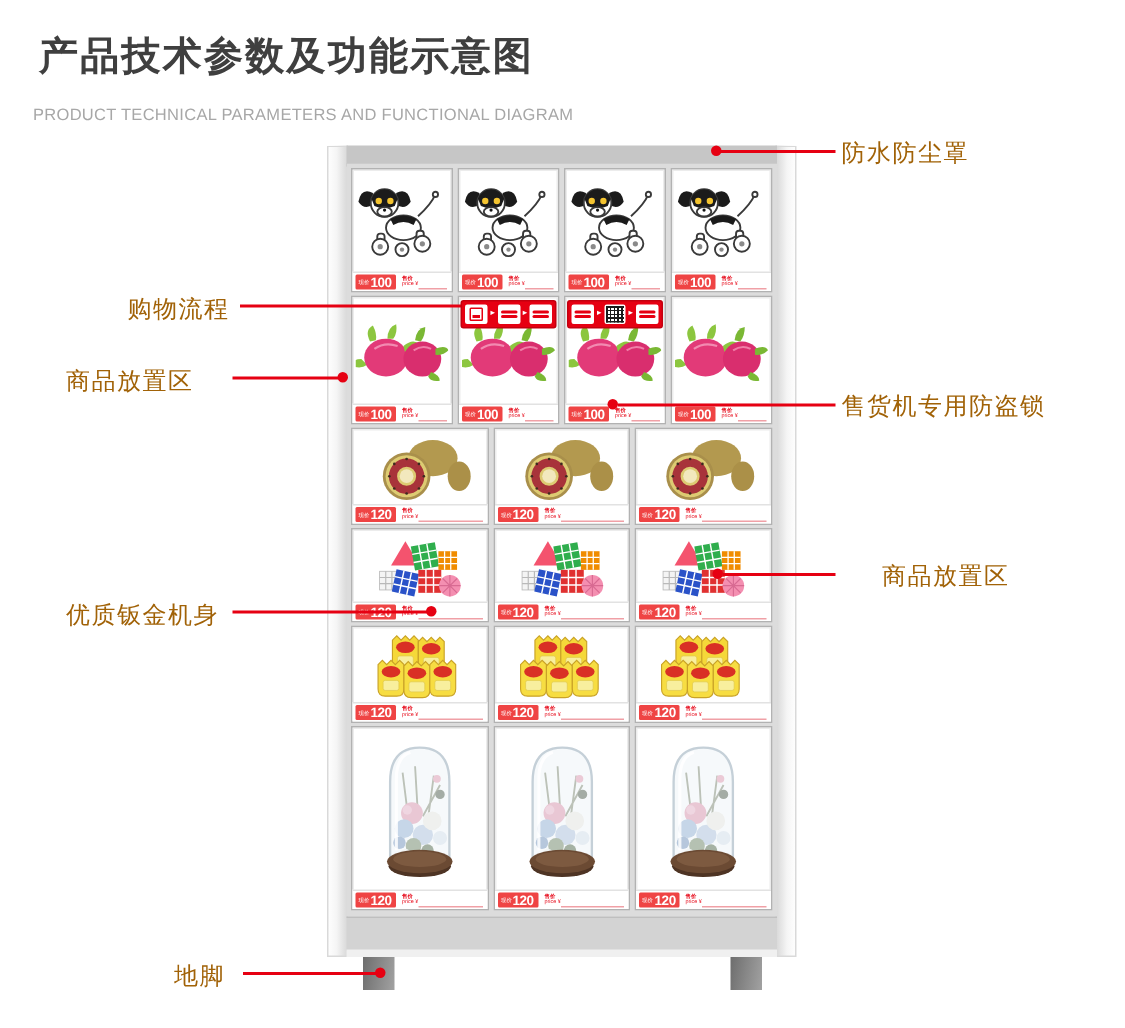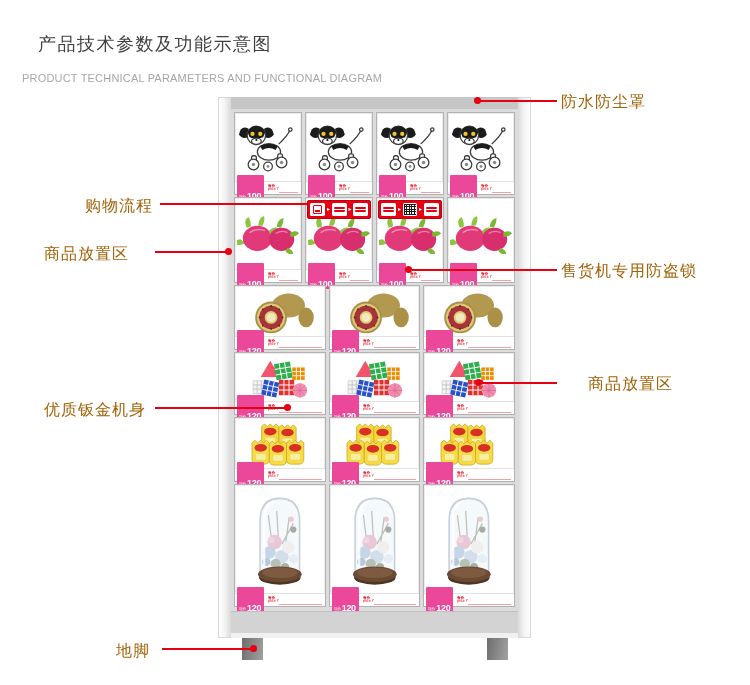--- a/index.html
+++ b/index.html
@@ -2,22 +2,22 @@
 <html><head>
 <meta charset="utf-8">
 <style>
   html,body{margin:0;padding:0}
   body{
     width:750px;height:685px;position:relative;overflow:hidden;background:#fff;
     font-family:"Liberation Sans","DejaVu Sans",sans-serif;
   }
   
   .header{position:absolute;left:22px;top:16px}
-  .header h1{margin:16px;font-size:18px;font-weight:400;color:#3f3f3f;letter-spacing:1.5px}
-  .header .sub{margin-top:6px;font-size:11px;color:#a7a7a7;letter-spacing:.2px}
+  .header h1{margin:4px;font-size:26px;font-weight:700;color:#3f3f3f;letter-spacing:1.5px}
+  .header .sub{margin-top:16px;font-size:11px;color:#a7a7a7;letter-spacing:.2px}
 
   
   .machine{position:absolute;left:218px;top:97px;width:313px;height:563px}
   .m-col{position:absolute;top:0;width:14px;height:541px;
     background:linear-gradient(90deg,#ffffff 0%,#f5f5f5 45%,#d6d6d6 100%);
     box-shadow:inset 0 0 0 1px #d9d9d9}
   .m-col-l{left:0}
   .m-col-r{right:0;background:linear-gradient(270deg,#ffffff 0%,#f5f5f5 45%,#d6d6d6 100%)}
   .m-top{position:absolute;left:13px;right:13px;top:0;height:12px;background:#c6c6c6;border-bottom:2px solid #b3b3b3}
   .m-interior{position:absolute;left:13px;right:13px;top:12px;height:502px;background:#dcdcdc}
@@ -28,21 +28,21 @@
 
   
   .m-rows{position:absolute;inset:0}
   .shelf-row{position:absolute;left:16px;width:281px;display:flex;gap:3px}
   .cell{position:relative;flex:1;background:#fff;border:1px solid #b2b2b2;
     box-shadow:inset 0 0 0 1px #ececec;display:flex;flex-direction:column;min-width:0}
   .cell-img{flex:1;display:flex;align-items:center;justify-content:center;padding:3px 2px 1px;overflow:hidden}
   .cell-img svg{width:100%;height:100%}
 
   .price-strip{height:12px;flex:0 0 12px;display:flex;align-items:center;gap:3px;padding:0 2px;background:#fff;border-top:1px solid #e2e2e2}
-  .price-box{display:inline-flex;align-items:center;height:10px;background:#ec4899;border-radius:1px;padding:16px 3px 0 2px;color:#fff;flex:0 0 auto}
+  .price-box{display:inline-flex;align-items:center;height:10px;background:#ef4444;border-radius:1px;padding:0 3px 0 2px;color:#fff;flex:0 0 auto}
   .price-box .pp{display:inline-block;font-size:8px;transform:scale(.45);transform-origin:0 50%;width:8px;white-space:nowrap}
   .price-box .pn{font-size:9px;font-weight:800;letter-spacing:-.3px;line-height:10px}
   .price-right{position:relative;flex:1;height:11px;overflow:hidden}
   .price-right .pr1{position:absolute;left:1px;top:0;font-size:8px;color:#e60012;font-weight:700;transform:scale(.45);transform-origin:0 0;white-space:nowrap}
   .price-right .pr2{position:absolute;left:1px;top:4px;font-size:8px;color:#e60012;transform:scale(.45);transform-origin:0 0;white-space:nowrap}
   .price-right .ul{position:absolute;left:12px;right:1px;bottom:1px;border-bottom:1px solid #f0a0a6}
 
   
   .bn{position:absolute;left:1px;right:1px;top:2px;height:17px;background:#e60012;border:1px solid #c3000f;
     border-radius:2px;display:flex;align-items:center;gap:1px;padding:0 2px;z-index:2}

